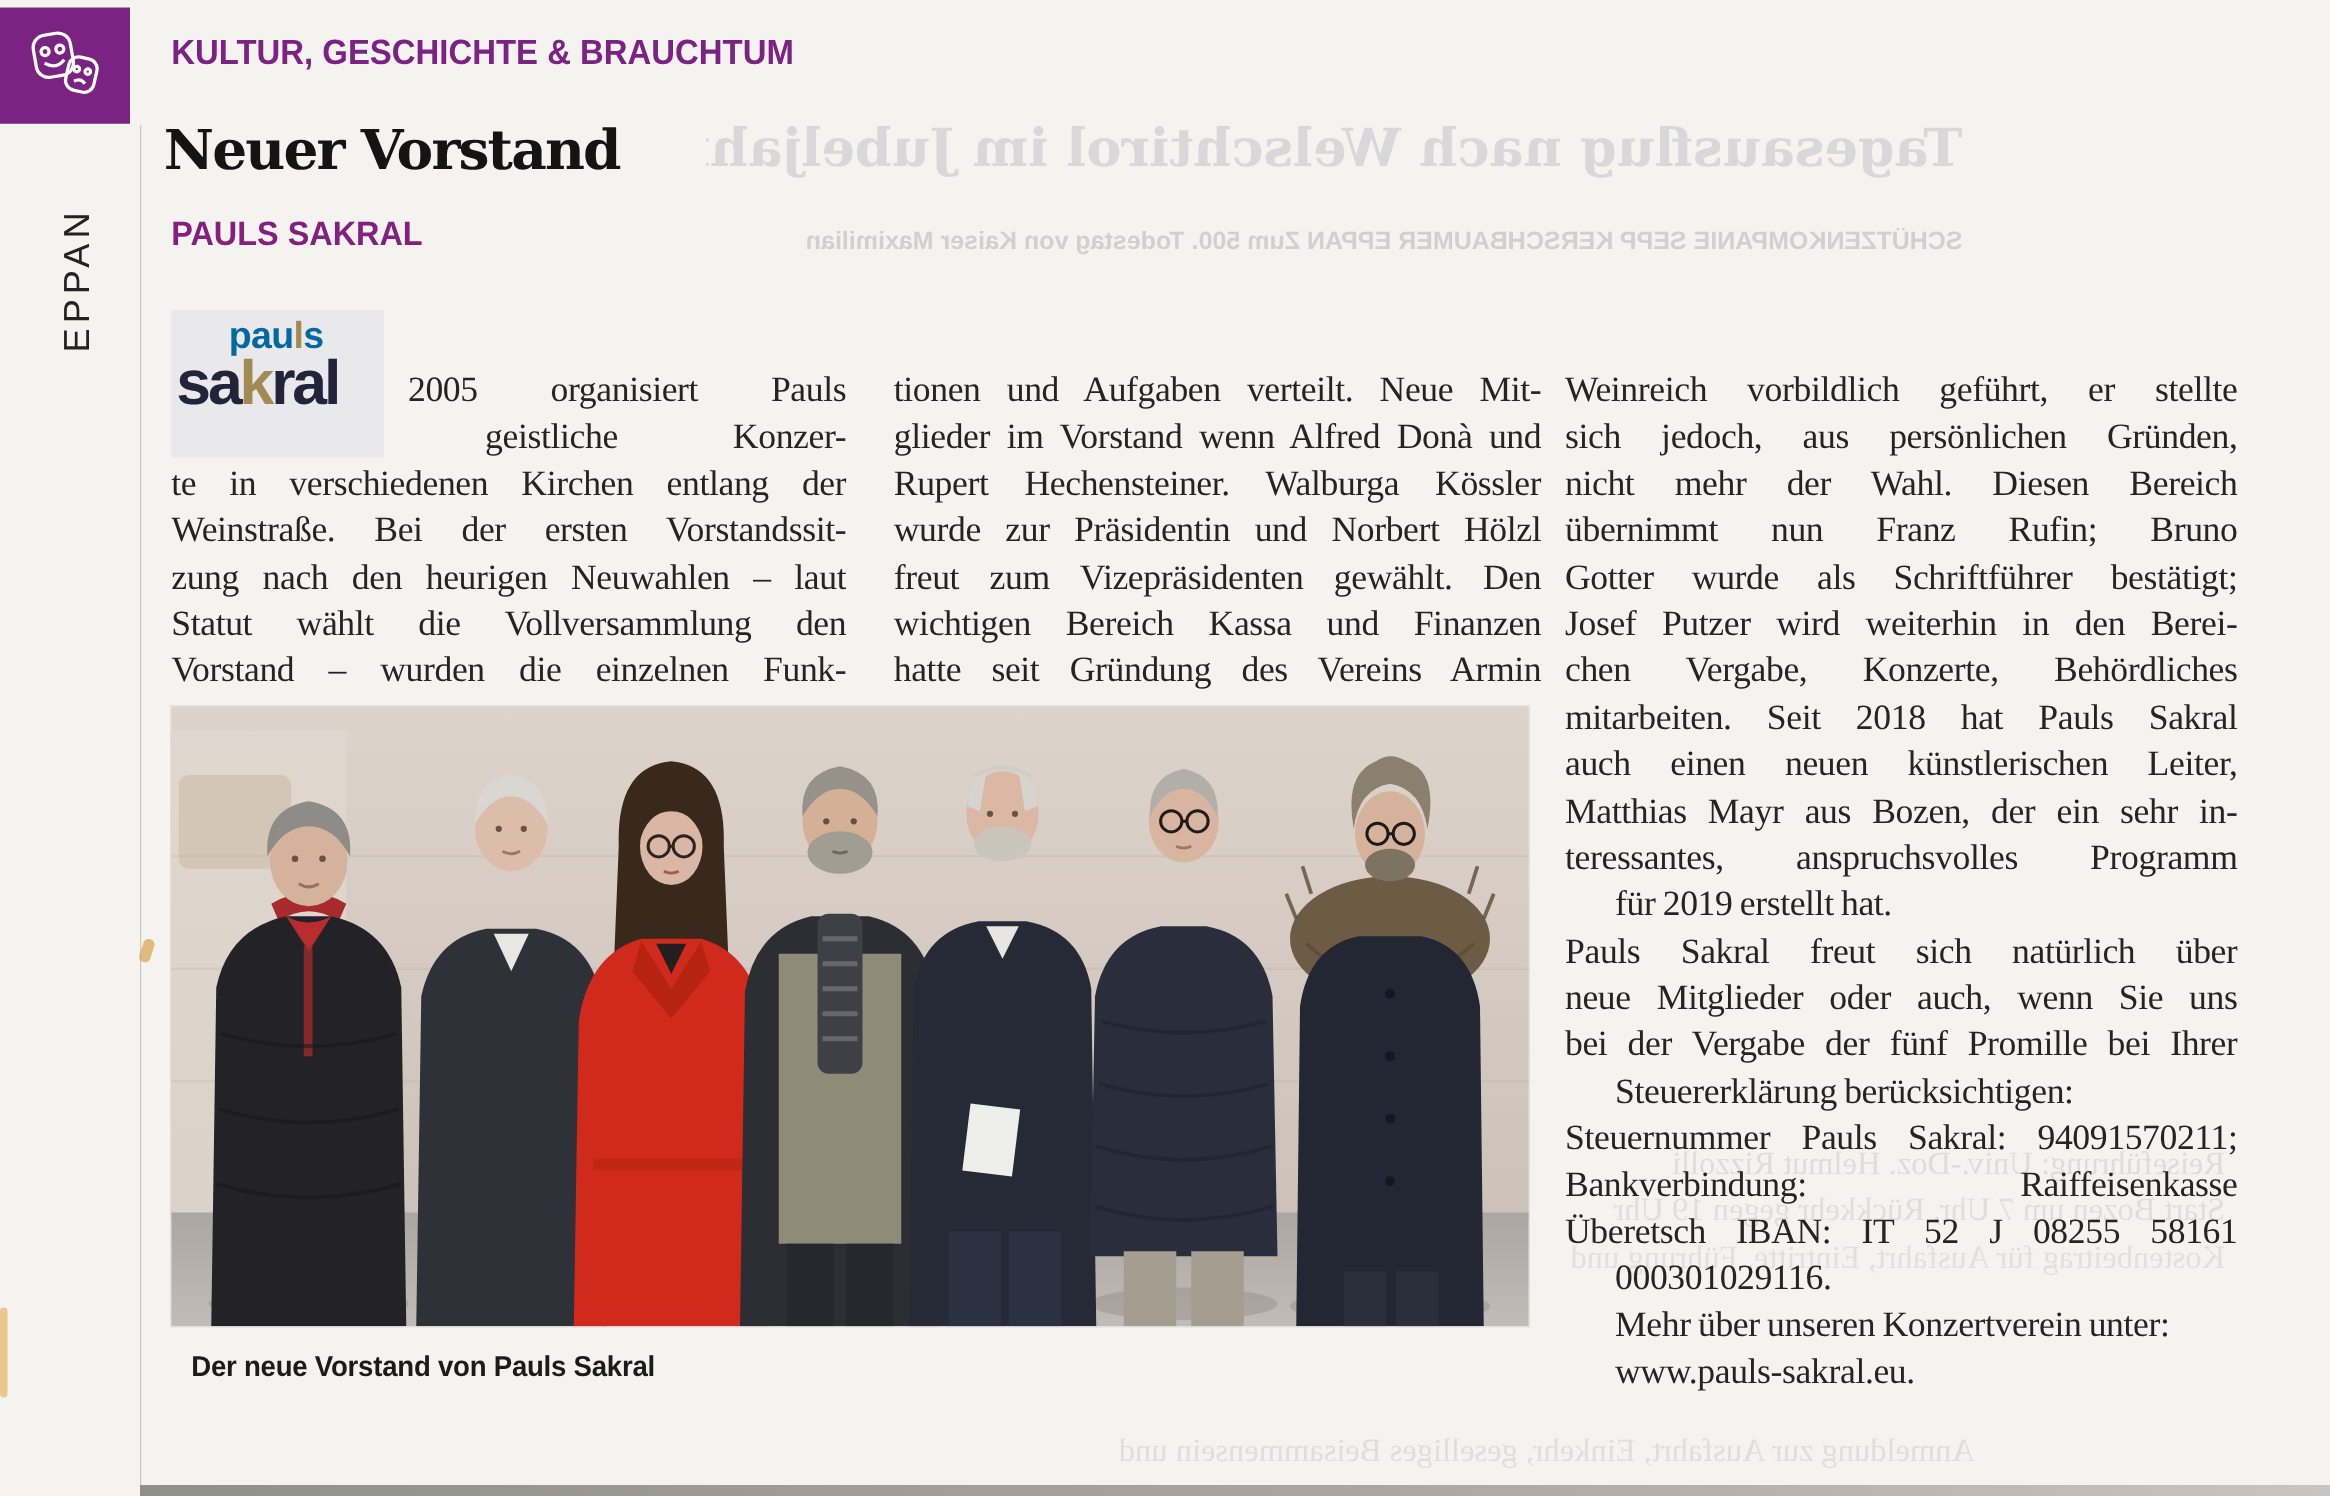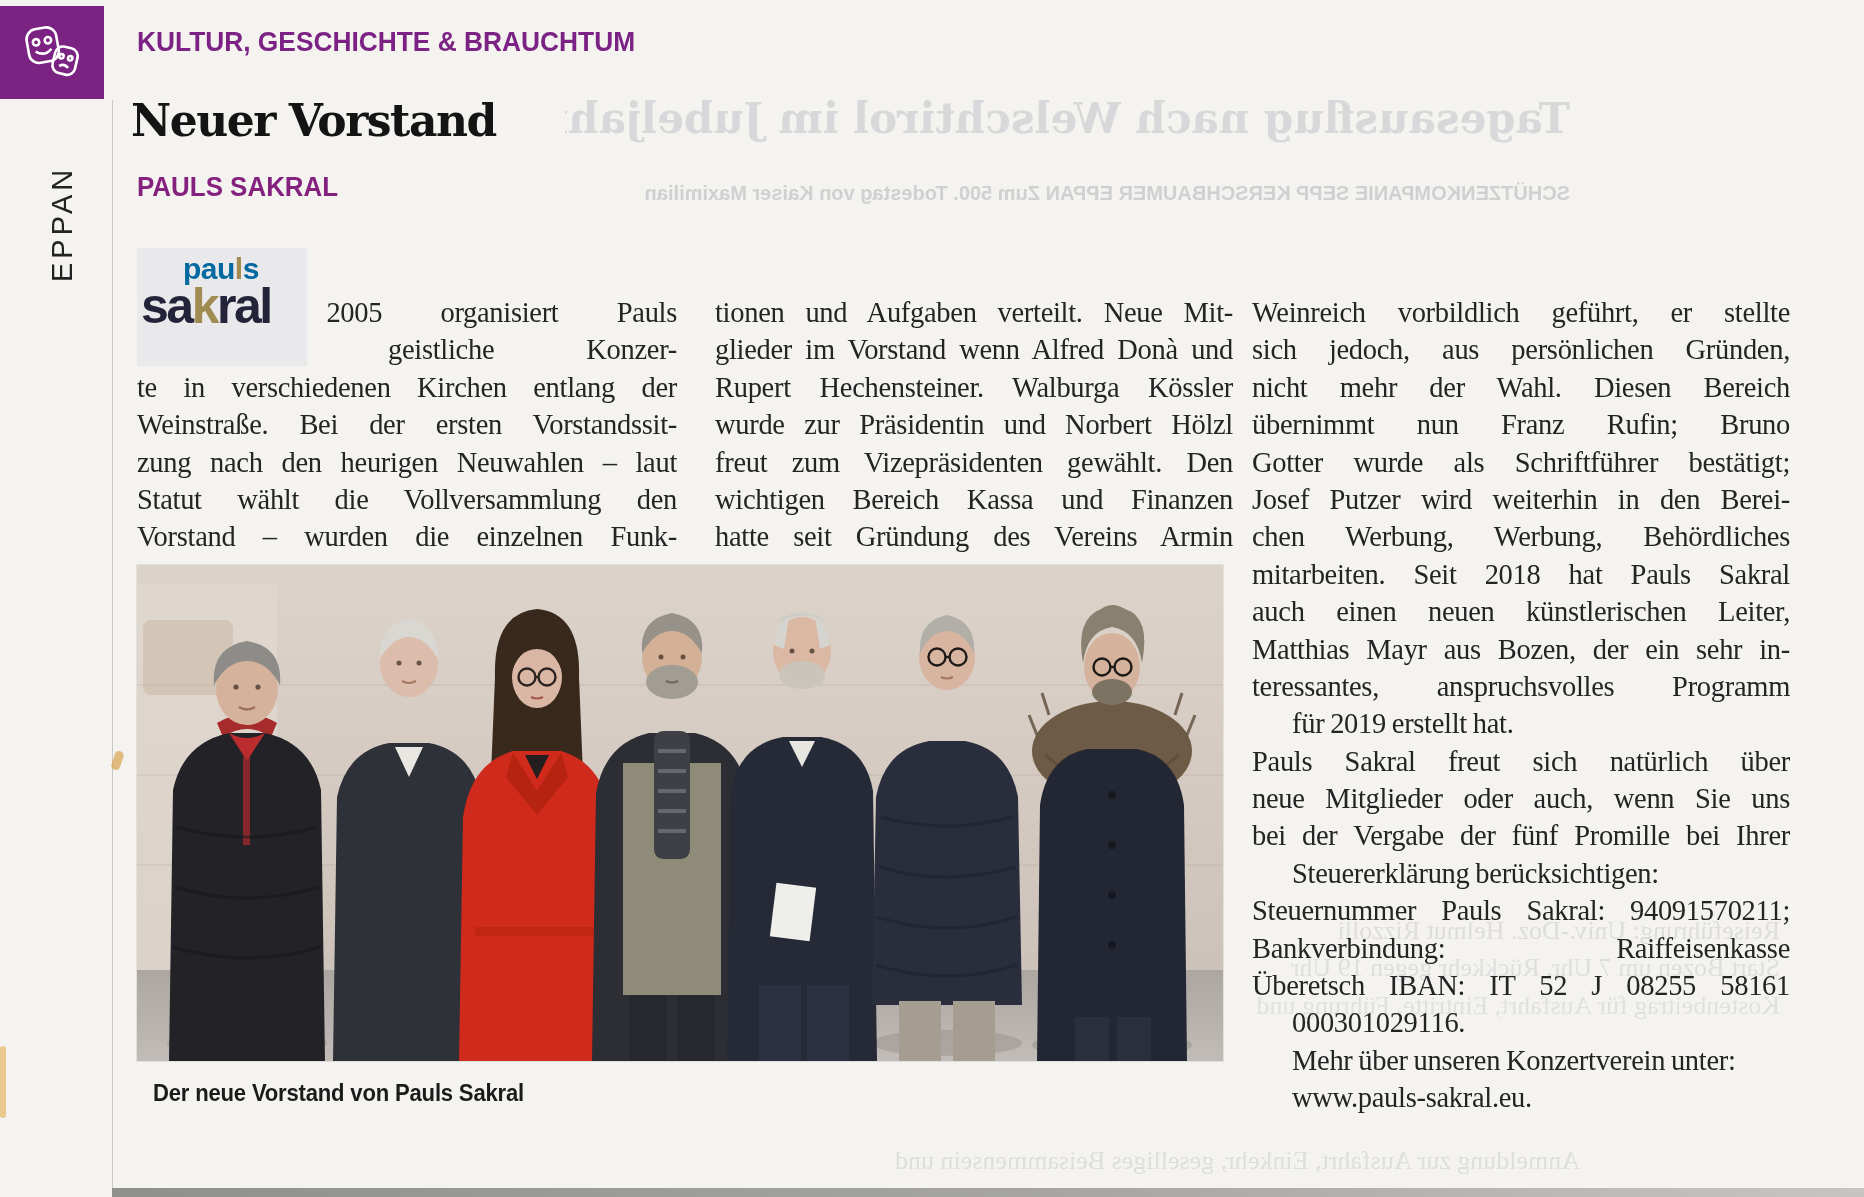--- a/index.html
+++ b/index.html
@@ -114,21 +114,21 @@
     <div class="ln">hatte seit Gründung des Vereins Armin</div>
   </div>
 
   <div class="col col3">
     <div class="ln">Weinreich vorbildlich geführt, er stellte</div>
     <div class="ln">sich jedoch, aus persönlichen Gründen,</div>
     <div class="ln">nicht mehr der Wahl. Diesen Bereich</div>
     <div class="ln">übernimmt nun Franz Rufin; Bruno</div>
     <div class="ln">Gotter wurde als Schriftführer bestätigt;</div>
     <div class="ln">Josef Putzer wird weiterhin in den Berei-</div>
-    <div class="ln">chen Werbung, Werbung, Behördliches</div>
+    <div class="ln">chen Vergabe, Konzerte, Behördliches</div>
     <div class="ln">mitarbeiten. Seit 2018 hat Pauls Sakral</div>
     <div class="ln">auch einen neuen künstlerischen Leiter,</div>
     <div class="ln">Matthias Mayr aus Bozen, der ein sehr in-</div>
     <div class="ln">teressantes, anspruchsvolles Programm</div>
     <div class="ln end">für 2019 erstellt hat.</div>
     <div class="ln">Pauls Sakral freut sich natürlich über</div>
     <div class="ln">neue Mitglieder oder auch, wenn Sie uns</div>
     <div class="ln">bei der Vergabe der fünf Promille bei Ihrer</div>
     <div class="ln end">Steuererklärung berücksichtigen:</div>
     <div class="ln">Steuernummer Pauls Sakral: 94091570211;</div>

